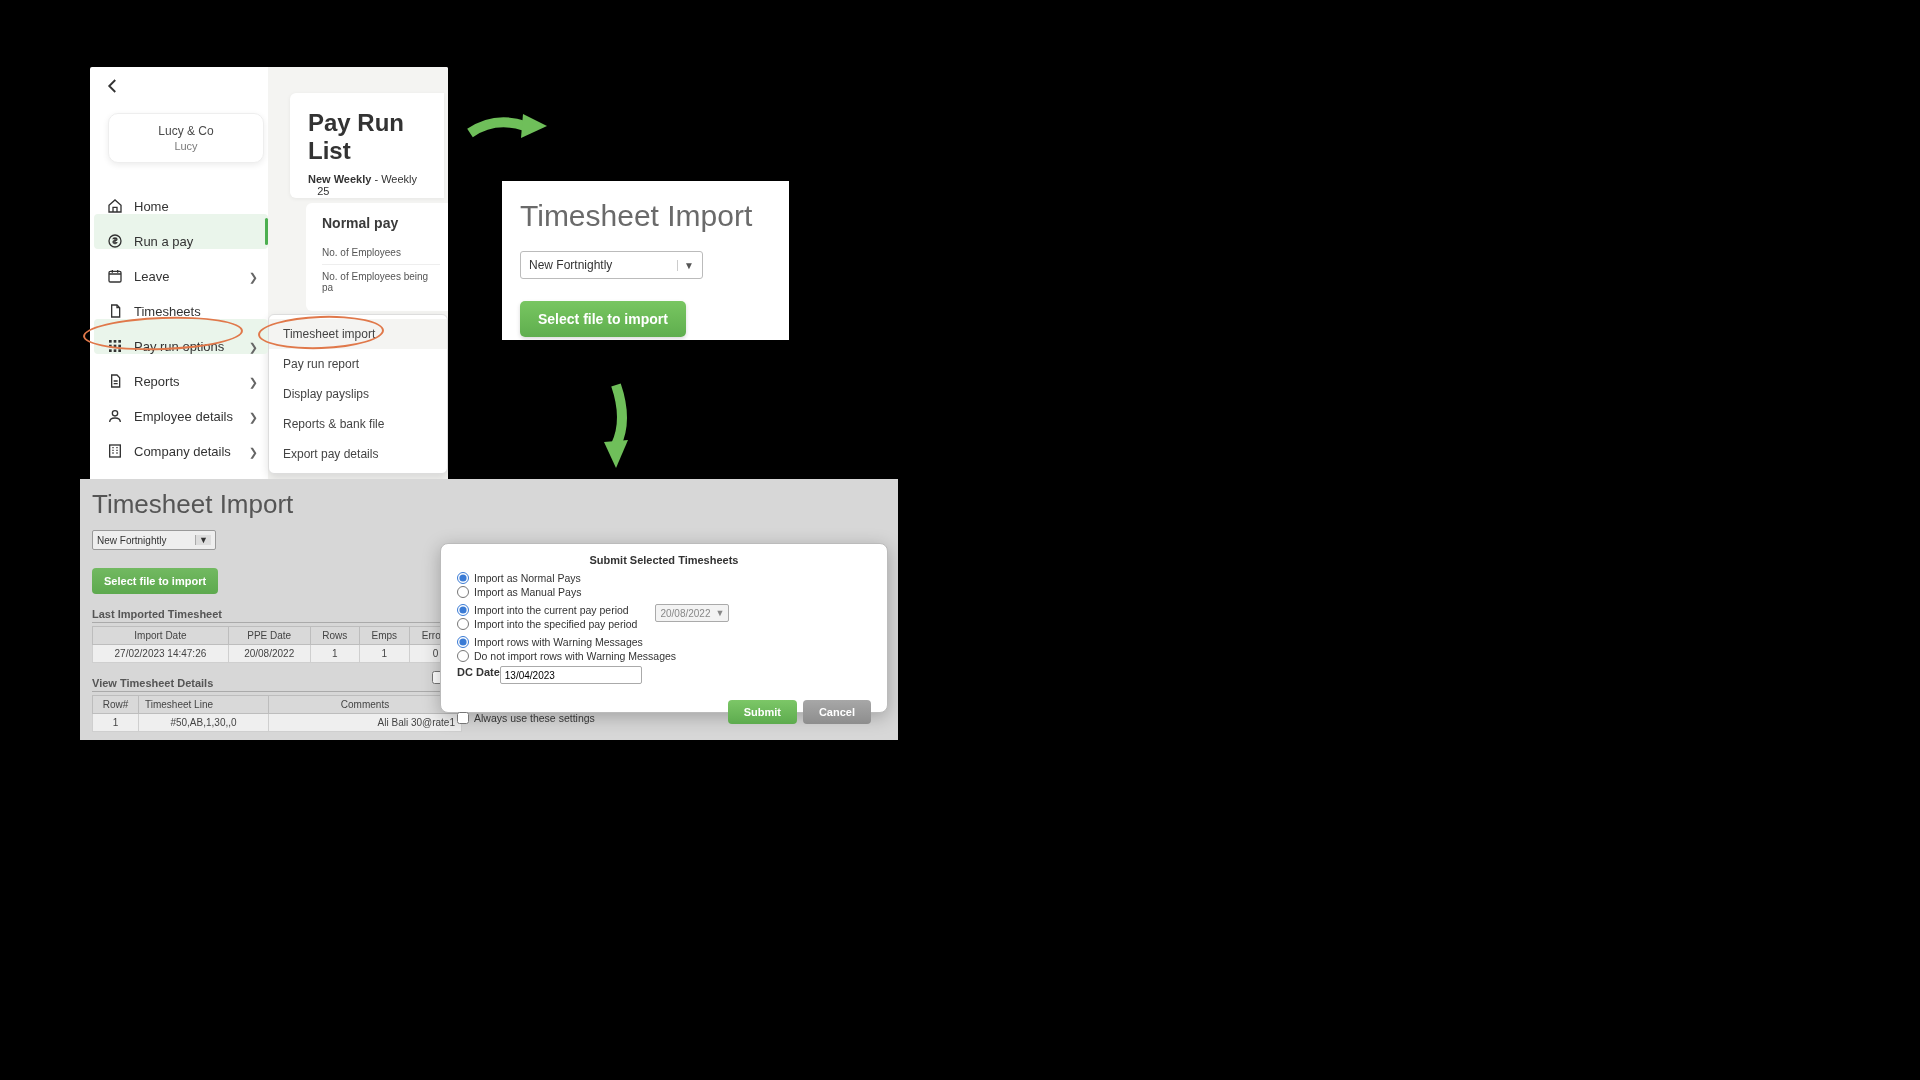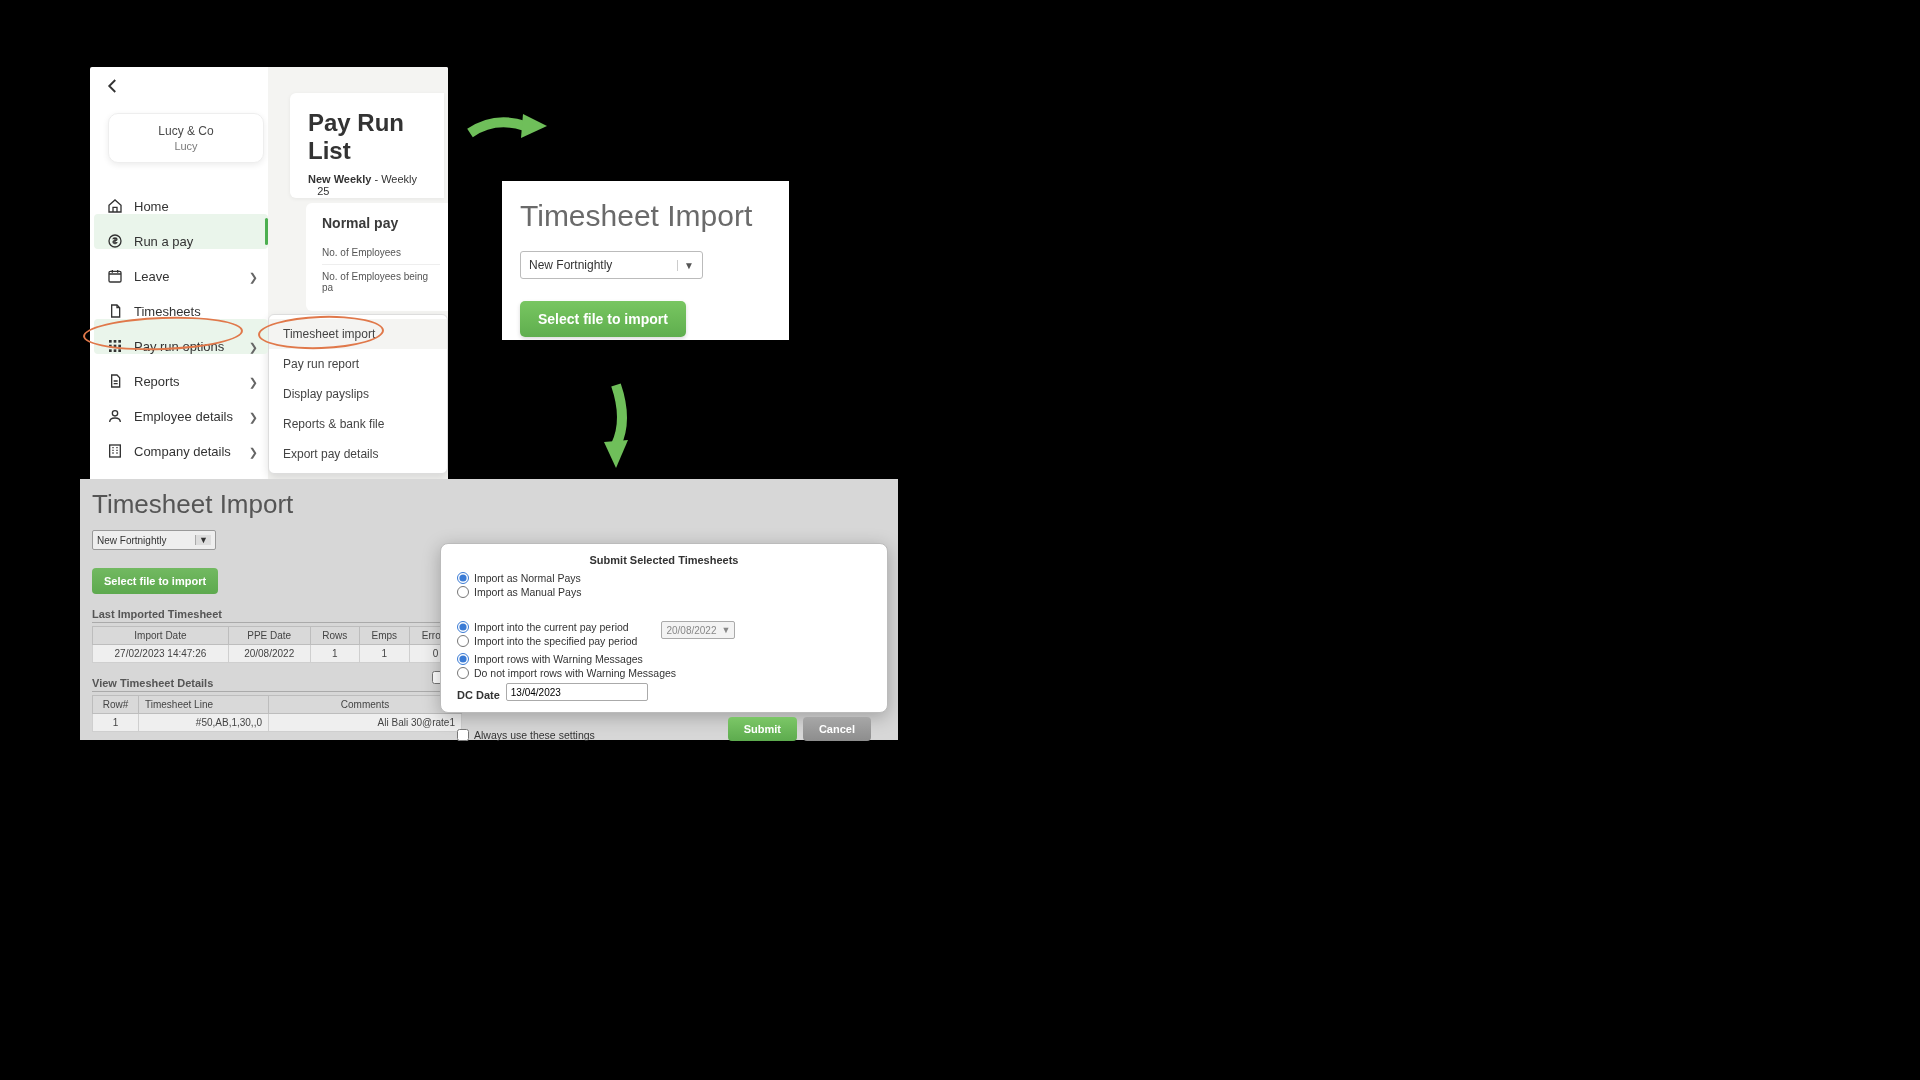--- a/index.html
+++ b/index.html
@@ -58,21 +58,21 @@
   .modal .title{text-align:center;font-weight:700;font-size:11px;margin-bottom:6px}
   .modal .optcol{display:flex;flex-direction:column;gap:2px}
   .modal label{display:flex;align-items:center;gap:5px;font-size:10.5px;color:#333;cursor:pointer}
   .modal input[type=radio],.modal input[type=checkbox]{margin:0;width:12px;height:12px;accent-color:#3a7bd5}
   .modal .dateinput,.modal .ddsel{border:1px solid #aaa;font-size:10px;padding:2px 4px;height:18px;border-radius:2px}
   .modal .ddsel{width:74px;background:#f3f3f3;color:#888;display:inline-flex;align-items:center}
   .modal .ddsel .dd-chev{margin-left:auto;font-size:9px}
   .modal .footer{display:flex;justify-content:flex-end;gap:6px;margin-top:10px}
   .btn-submit{background:linear-gradient(#7cc767,#5dab4e);color:#fff;border:none;border-radius:4px;height:24px;padding:0 16px;font-size:11px;font-weight:700;cursor:pointer}
   .btn-cancel{background:linear-gradient(#a7a7a7,#8d8d8d);color:#fff;border:none;border-radius:4px;height:24px;padding:0 16px;font-size:11px;font-weight:700;cursor:pointer}
-  .dcrow{display:flex;align-items:flex-end;gap:6px;margin:4px 0 6px 0}
+  .dcrow{display:flex;align-items:flex-start;margin:4px 0 6px 0}
   .ck{position:absolute;left:348px;top:189px}
 </style>
 </head>
 <body>
 
 <div class="panel1">
   <div class="backbtn">
     <svg viewBox="0 0 24 24" fill="none" stroke="#333" stroke-width="2.5">
         <polyline points="15 4 7 12 15 20"></polyline>
       </svg>
@@ -260,43 +260,43 @@
     <input type="checkbox" class="ck" style="">
     <table class="tbl">
       <tbody>
           <tr>
         <th style="width:46px">Row#</th>
         <th style="width:130px;text-align:left">Timesheet Line</th>
         <th>Comments</th>
       </tr>
       <tr>
         <td>1</td>
-        <td style="text-align:right">#50,AB,1,30,,0</td>
+        <td style="text-align:center">#50,AB,1,30,,0</td>
         <td style="text-align:right">Ali Bali  30@rate1</td>
       </tr>
     </tbody>
       </table>
   </div>
 </div>
 
 <div class="modal">
   <div class="title">Submit Selected Timesheets</div>
 
-  <div class="optcol" style="margin-bottom:23px">
+  <div class="optcol" style="margin-bottom:6px">
     <label>
         <input type="radio" name="g1" checked="" style="">
         <span>Import as Normal Pays</span>
       </label>
     <label>
         <input type="radio" name="g1" style="">
         <span>Import as Manual Pays</span>
       </label>
   </div>
 
-  <div style="display:flex;align-items:flex-start;gap:24px;margin-bottom:6px">
+  <div style="display:flex;align-items:flex-start;gap:18px;margin-bottom:6px">
     <div class="optcol">
       <label>
           <input type="radio" name="g2" checked="" style="">
           <span>Import into the current pay period</span>
         </label>
       <label>
           <input type="radio" name="g2" style="">
           <span>Import into the specified pay period</span>
         </label>
     </div>

